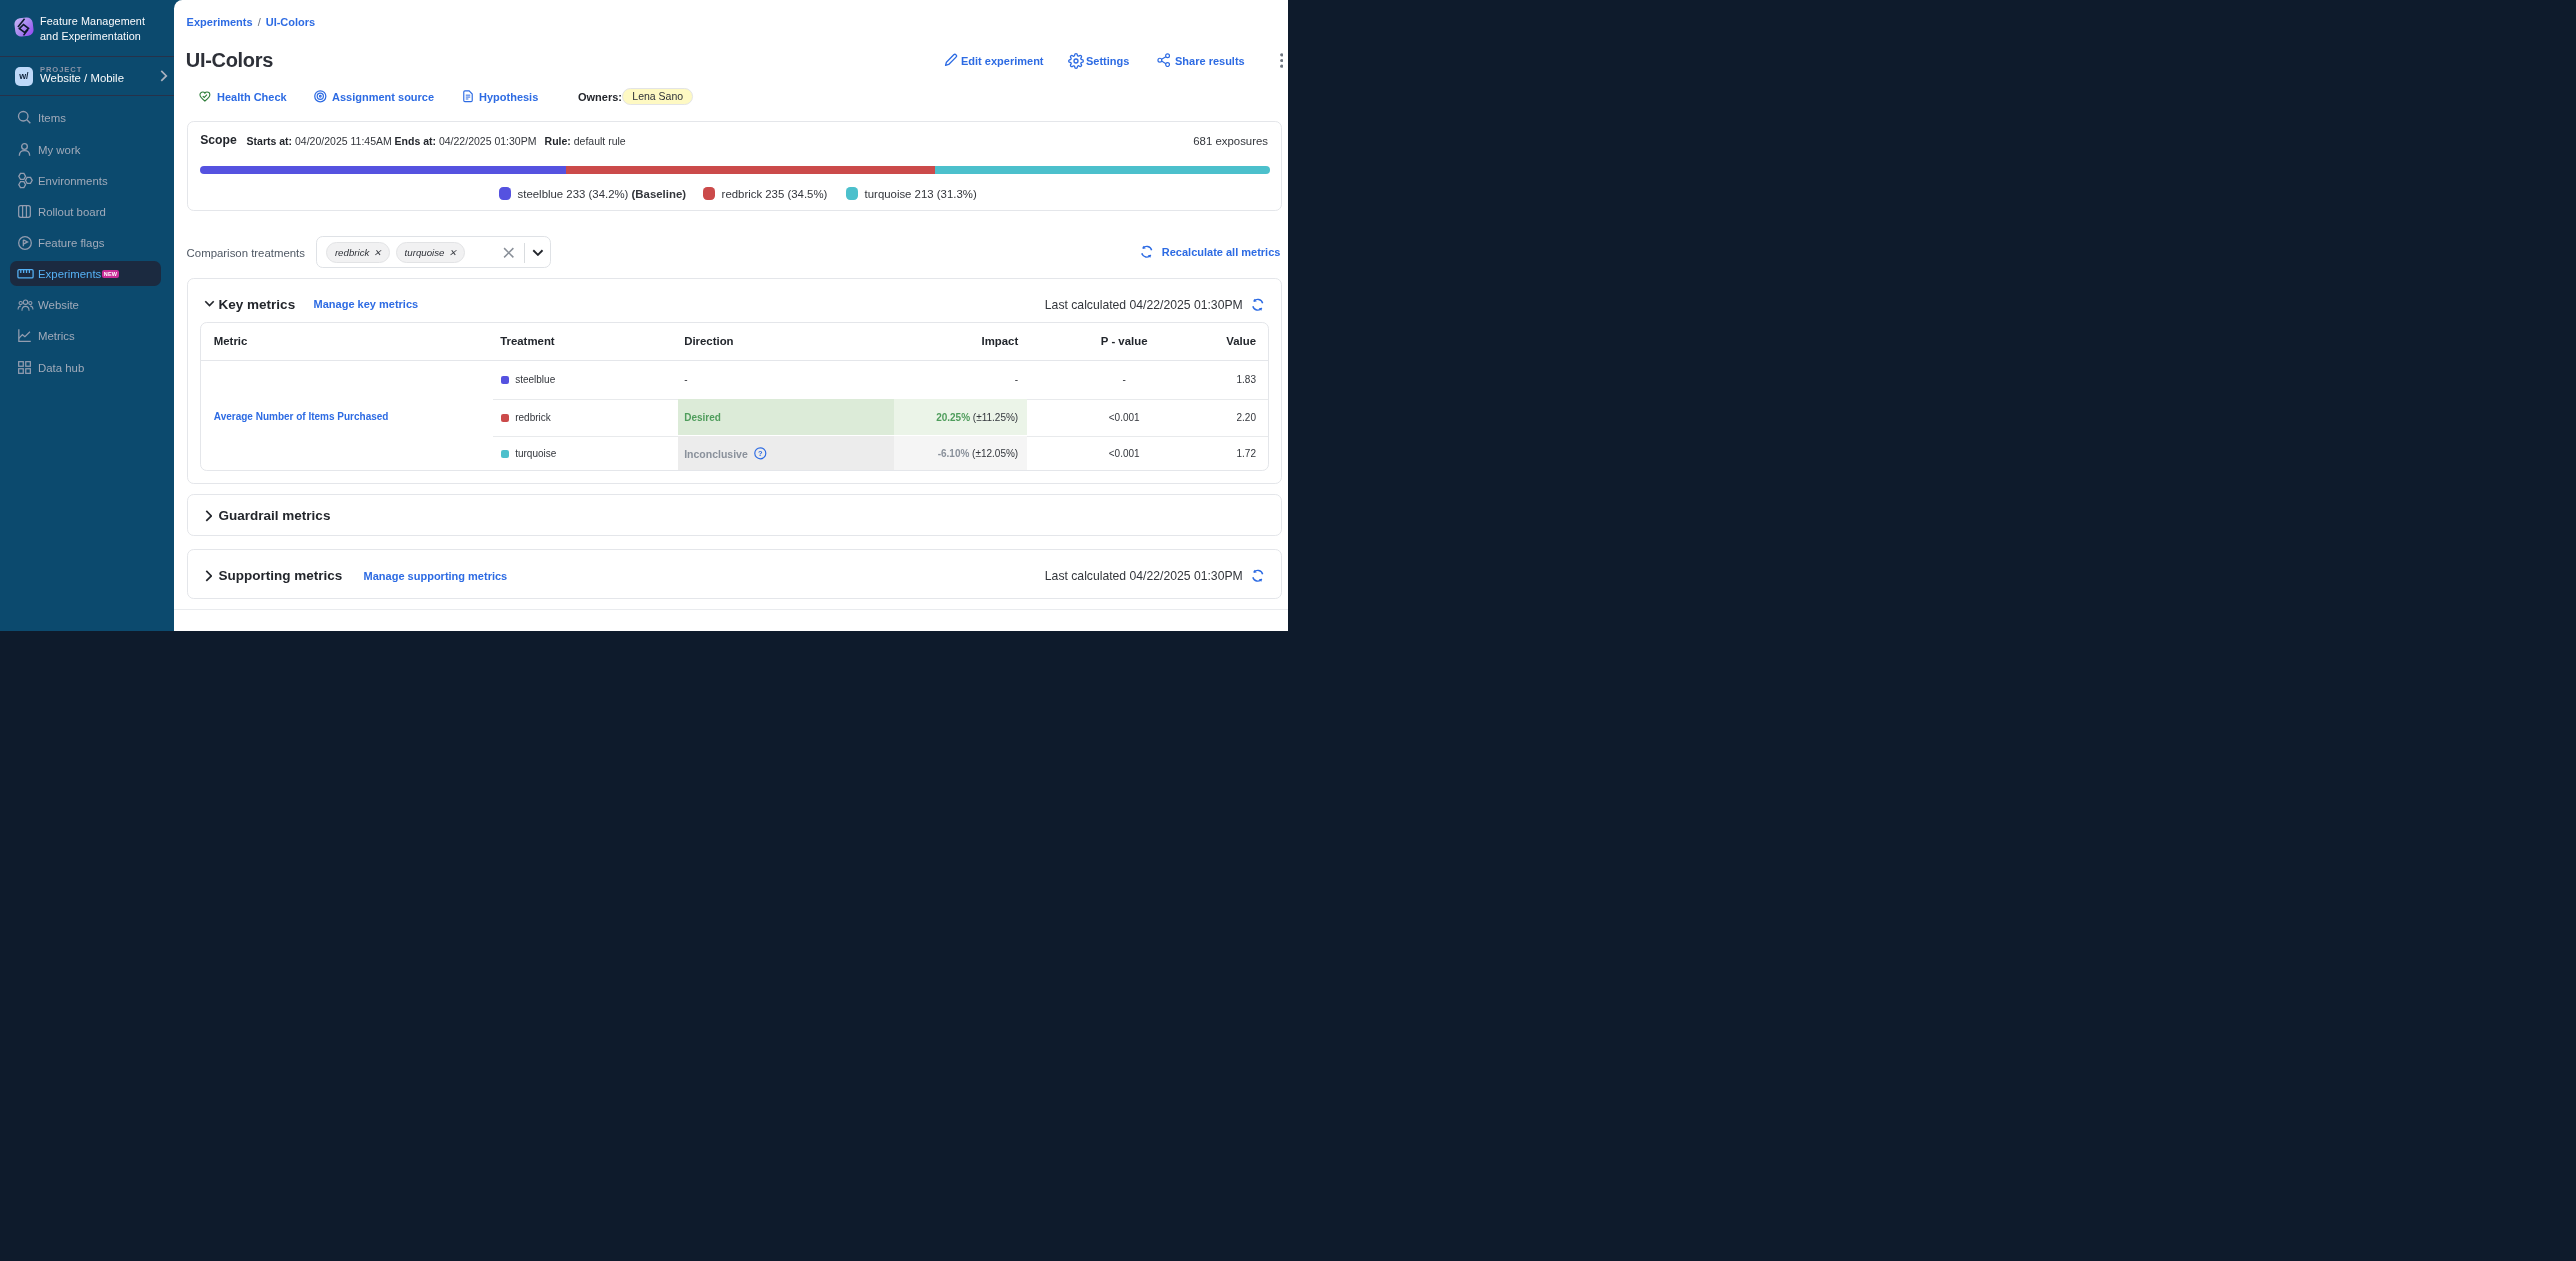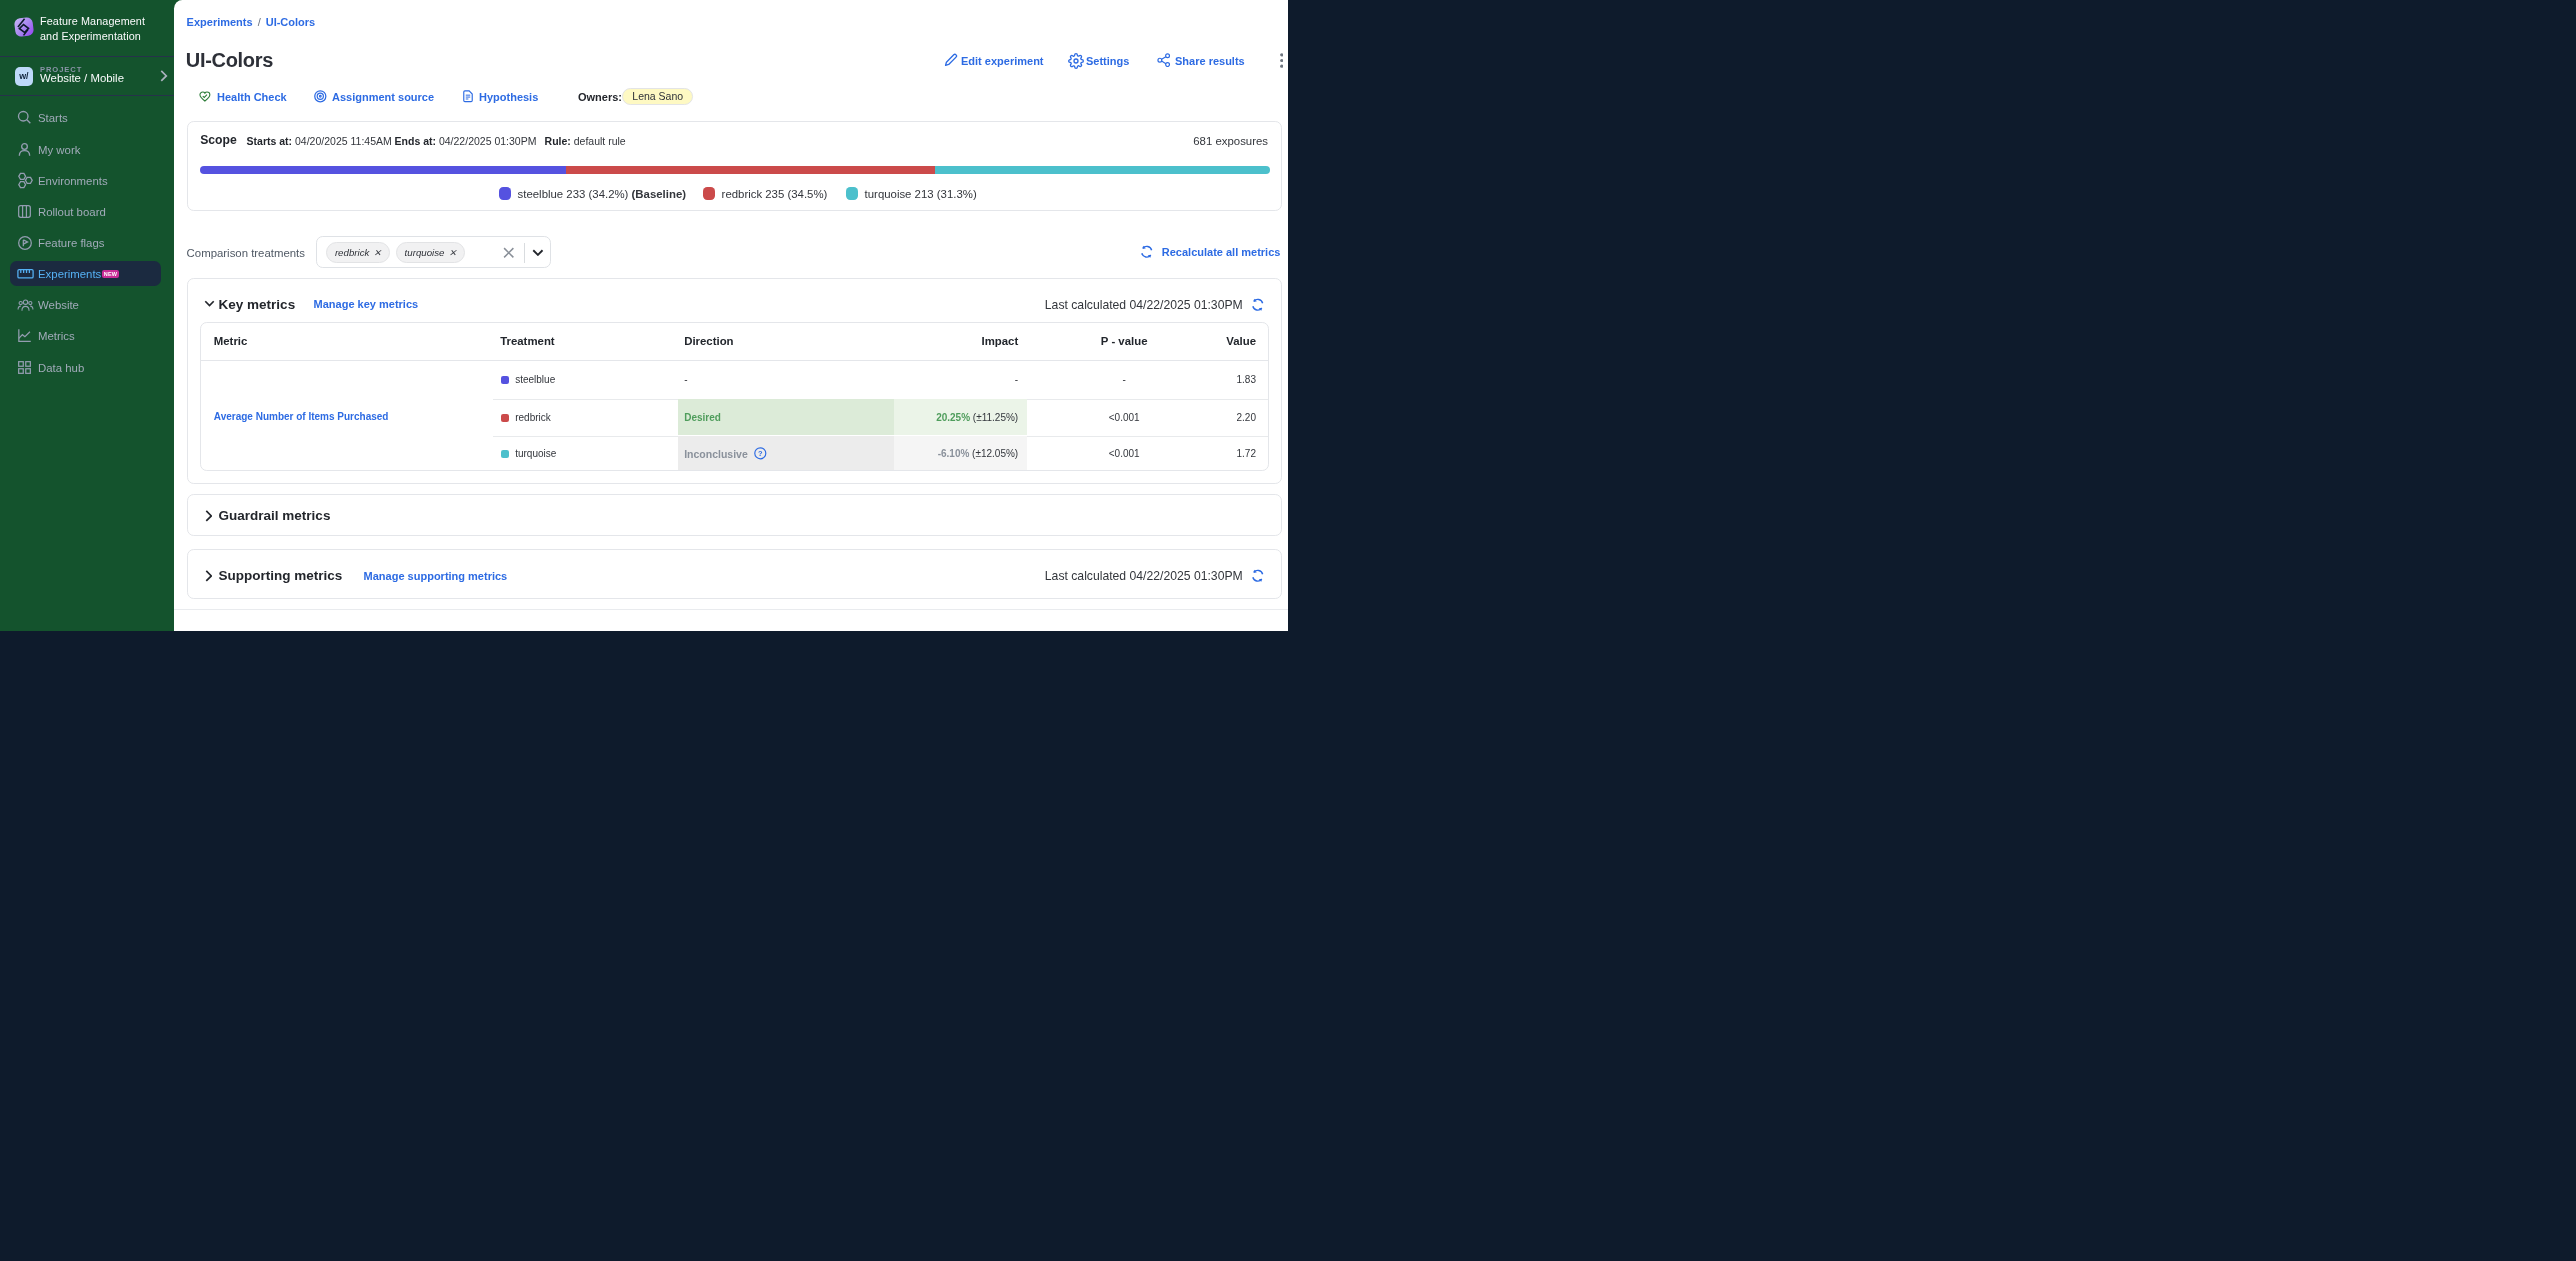--- a/index.html
+++ b/index.html
@@ -1,20 +1,20 @@
 <!DOCTYPE html>
 <html style="font-size:13.5px"><head>
 <meta charset="utf-8">
 <style>
 * { margin:0; padding:0; box-sizing:border-box; }
 html,body { width:1288px; height:631px; overflow:hidden; }
 body { background:#0e1b2c; font-family:"Liberation Sans", sans-serif; position:relative; }
 
 
-.side { position:absolute; left:0; top:0; width:190px; height:631px; background:#14532d; color:#9da7b6; }
+.side { position:absolute; left:0; top:0; width:190px; height:631px; background:#0c4a6e; color:#9da7b6; }
 .side .divider { position:absolute; left:0; width:174px; height:0.8px; background:#26324a; }
 .logo-ic { position:absolute; left:14.3px; top:17px; }
 .logo-tx { position:absolute; left:40px; top:13.5px; font-size:10.8px; line-height:15px; color:#fbfbfd; letter-spacing:0.1px; }
 .proj-tile { position:absolute; left:15px; top:67px; width:17.7px; height:18.5px; border-radius:5px; background:#bed9f9; color:#10233c; font-size:8.9px; font-weight:bold; text-align:center; line-height:18.5px; }
 .proj-lab { position:absolute; left:40px; top:65px; font-size:7.6px; letter-spacing:0.9px; color:#8b95a8; font-weight:bold; }
 .proj-name { position:absolute; left:40px; top:72px; font-size:11.4px; color:#fafbfc; }
 .proj-chev { position:absolute; left:160px; top:70px; }
 .nav-item { position:absolute; left:0; width:174px; height:31px; display:flex; align-items:center; }
 .nav-item svg { position:absolute; left:17px; }
 .nav-item .lab { position:absolute; left:38px; font-size:11.4px; color:#a2abba; }
@@ -112,21 +112,21 @@
   <svg class="proj-chev" width="7.6" height="11.8" viewBox="0 0 9 14">
       <path d="M1.5,1 L7.5,7 L1.5,13" stroke="#aab2bf" stroke-width="2" fill="none"></path>
     </svg>
   <div class="divider" style="top:95px"></div>
   <div class="hl"></div>
   <div class="nav-item" style="top:102px">
     <svg width="15" height="15" viewBox="0 0 18 18">
         <circle cx="7.5" cy="7.5" r="5.7" stroke="#939db0" stroke-width="1.6" fill="none"></circle>
         <path d="M11.8,11.8 L16,16" stroke="#939db0" stroke-width="1.6"></path>
       </svg>
-    <div class="lab">Starts</div>
+    <div class="lab">Items</div>
   </div>
   <div class="nav-item" style="top:134px">
     <svg width="15" height="15" viewBox="0 0 18 18">
         <circle cx="9" cy="5.4" r="3.4" stroke="#939db0" stroke-width="1.6" fill="none"></circle>
         <path d="M2.8,16.5 C2.8,12.6 5.5,10.4 9,10.4 C12.5,10.4 15.2,12.6 15.2,16.5" stroke="#939db0" stroke-width="1.6" fill="none"></path>
       </svg>
     <div class="lab">My work</div>
   </div>
   <div class="nav-item" style="top:165px">
     <svg width="17" height="17" viewBox="0 0 20 20">

